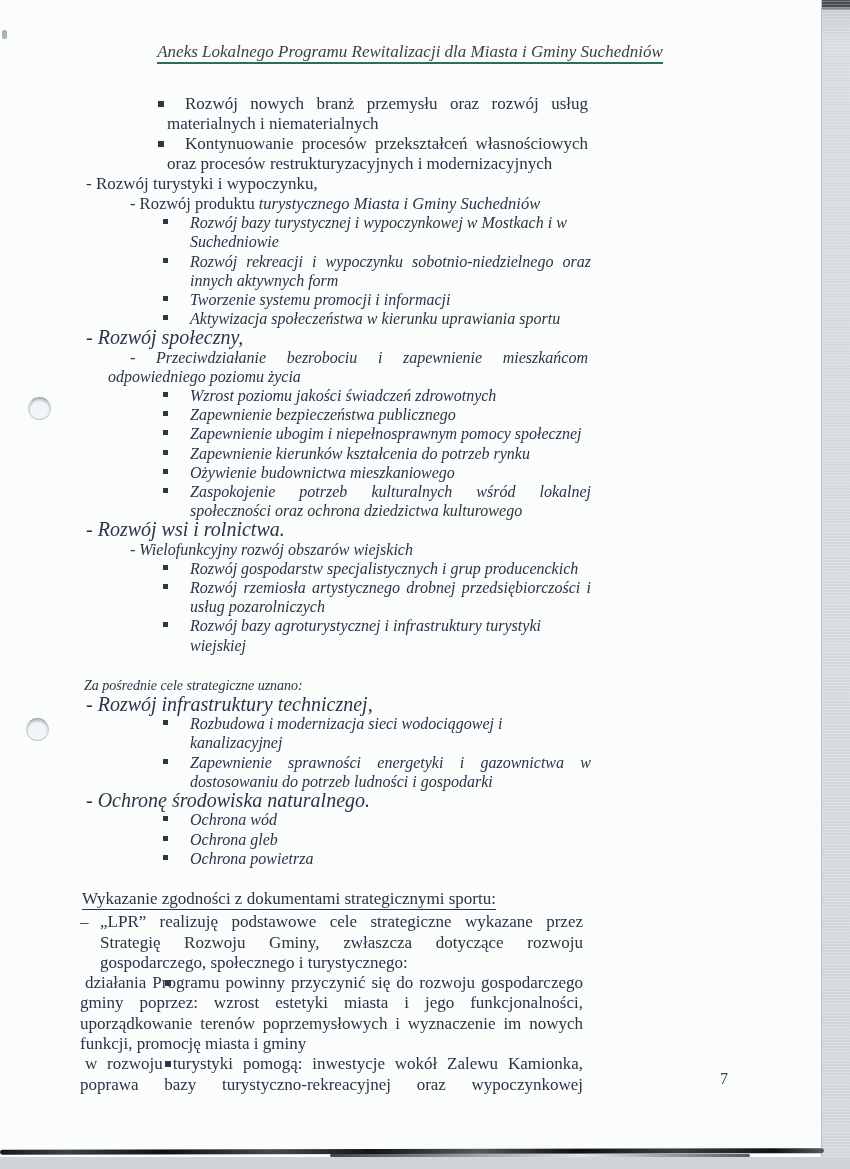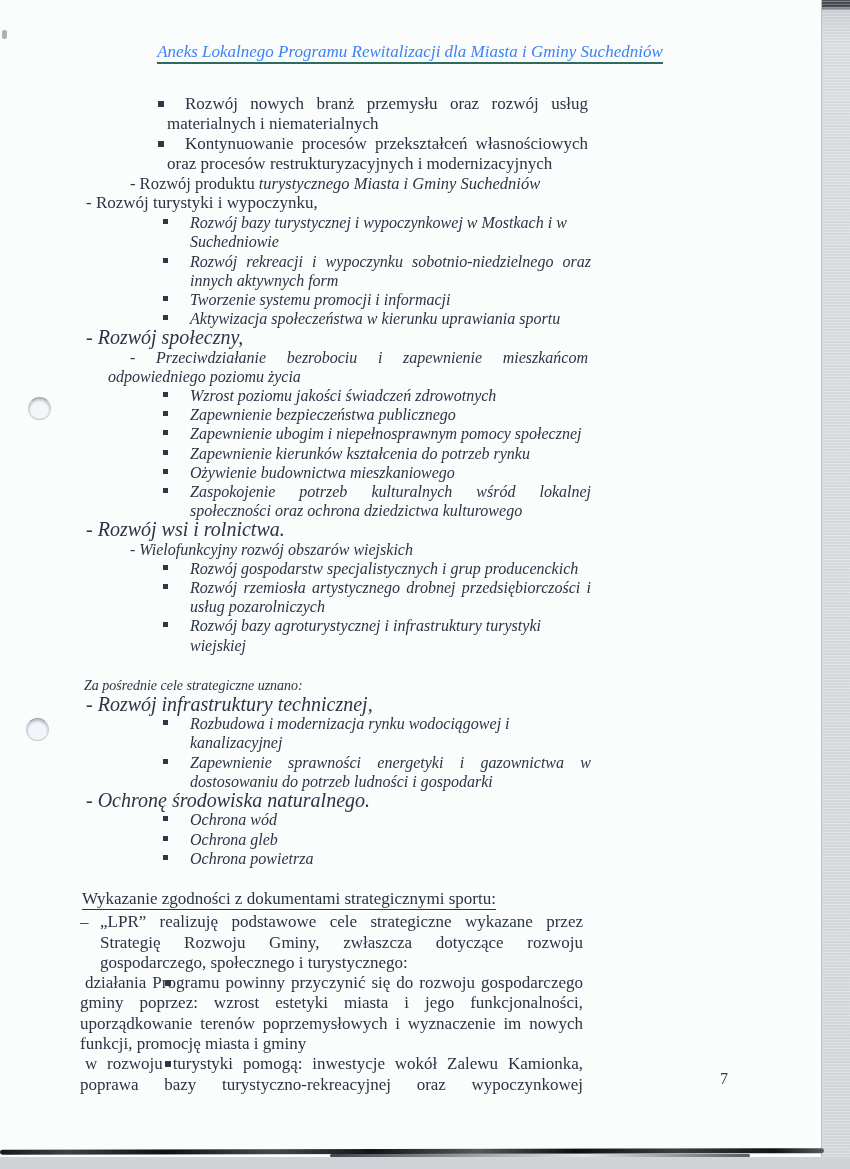--- a/index.html
+++ b/index.html
@@ -5,21 +5,21 @@
   html,body{margin:0;padding:0;}
   body{
     width:850px;height:1169px;position:relative;overflow:hidden;
     background:#fbfcfc;
     font-family:"Liberation Serif","DejaVu Serif",serif;
     color:#2a3445;
   }
   
   .doc-header{
     position:absolute;top:42px;left:0;width:820px;text-align:center;
-    font-style:italic;font-size:17px;color:#3b82f6;
+    font-style:italic;font-size:17px;color:#404040;
   }
   .doc-header span{
     border-bottom:2px solid #2e6b60;padding-bottom:1px;
   }
   
   .content{position:absolute;top:94px;left:0;width:676px;}
   .blk{position:relative;}
   .gap{width:100%;}
   
   .li-intro{padding-left:167px;text-indent:18px;margin-right:88px;
@@ -71,43 +71,43 @@
 </head>
 <body>
 
 <div class="doc-header">
   <span>Aneks Lokalnego Programu Rewitalizacji dla Miasta i Gminy Suchedniów</span>
 </div>
 
 <div class="content">
     <div class="blk li-intro jst"><span class="sq"></span><span>Rozwój nowych branż przemysłu oraz rozwój usług materialnych i&nbsp;niematerialnych</span></div>
     <div class="blk li-intro jst"><span class="sq"></span><span>Kontynuowanie procesów przekształceń własnościowych oraz procesów restrukturyzacyjnych i modernizacyjnych</span></div>
+    <div class="blk d0 rom"><span>- Rozwój turystyki i wypoczynku,</span></div>
     <div class="blk d1 mixed"><span>- Rozwój produktu </span><span class="it2">turystycznego Miasta i Gminy Suchedniów</span></div>
-    <div class="blk d0 rom"><span>- Rozwój turystyki i wypoczynku,</span></div>
     <div class="blk li-it"><span class="sq"></span><span>Rozwój bazy turystycznej i wypoczynkowej w Mostkach i w Suchedniowie</span></div>
     <div class="blk li-it jst"><span class="sq"></span><span>Rozwój rekreacji i wypoczynku sobotnio-niedzielnego oraz innych aktywnych form</span></div>
     <div class="blk li-it"><span class="sq"></span><span>Tworzenie systemu promocji i informacji</span></div>
     <div class="blk li-it"><span class="sq"></span><span>Aktywizacja społeczeństwa w kierunku uprawiania sportu</span></div>
     <div class="blk d0"><span>- Rozwój społeczny,</span></div>
     <div class="blk d1 jst"><span>- Przeciwdziałanie bezrobociu i zapewnienie mieszkańcom odpowiedniego poziomu życia</span></div>
     <div class="blk li-it"><span class="sq"></span><span>Wzrost poziomu jakości świadczeń zdrowotnych</span></div>
     <div class="blk li-it"><span class="sq"></span><span>Zapewnienie bezpieczeństwa publicznego</span></div>
     <div class="blk li-it"><span class="sq"></span><span>Zapewnienie ubogim i niepełnosprawnym pomocy społecznej</span></div>
     <div class="blk li-it"><span class="sq"></span><span>Zapewnienie kierunków kształcenia do potrzeb rynku</span></div>
     <div class="blk li-it"><span class="sq"></span><span>Ożywienie budownictwa mieszkaniowego</span></div>
     <div class="blk li-it jst"><span class="sq"></span><span>Zaspokojenie potrzeb kulturalnych wśród lokalnej społeczności oraz ochrona dziedzictwa kulturowego</span></div>
     <div class="blk d0"><span>- Rozwój wsi i rolnictwa.</span></div>
     <div class="blk d1"><span>- Wielofunkcyjny rozwój obszarów wiejskich</span></div>
     <div class="blk li-it"><span class="sq"></span><span>Rozwój gospodarstw specjalistycznych i grup producenckich</span></div>
     <div class="blk li-it jst"><span class="sq"></span><span>Rozwój rzemiosła artystycznego drobnej przedsiębiorczości i usług pozarolniczych</span></div>
     <div class="blk li-it"><span class="sq"></span><span>Rozwój bazy agroturystycznej i infrastruktury turystyki wiejskiej</span></div>
     <div class="blk gap" style="height: 21px;"></div>
     <div class="blk p0"><span>Za pośrednie cele strategiczne uznano:</span></div>
     <div class="blk d0"><span>- Rozwój infrastruktury technicznej,</span></div>
-    <div class="blk li-it"><span class="sq"></span><span>Rozbudowa i modernizacja rynku wodociągowej i kanalizacyjnej</span></div>
+    <div class="blk li-it"><span class="sq"></span><span>Rozbudowa i modernizacja sieci wodociągowej i kanalizacyjnej</span></div>
     <div class="blk li-it jst"><span class="sq"></span><span>Zapewnienie sprawności energetyki i gazownictwa w dostosowaniu do potrzeb ludności i gospodarki</span></div>
     <div class="blk d0"><span>- Ochronę środowiska naturalnego.</span></div>
     <div class="blk li-it"><span class="sq"></span><span>Ochrona wód</span></div>
     <div class="blk li-it"><span class="sq"></span><span>Ochrona gleb</span></div>
     <div class="blk li-it"><span class="sq"></span><span>Ochrona powietrza</span></div>
     <div class="blk gap" style="height: 21px;"></div>
     <div class="blk hd"><span>Wykazanie zgodności z dokumentami strategicznymi sportu:</span></div>
     <div class="blk gap" style="height: 3px;"></div>
     <div class="blk di jst"><span class="dash">–</span><span>„LPR” realizuję podstawowe cele strategiczne wykazane przez Strategię Rozwoju Gminy, zwłaszcza dotyczące rozwoju gospodarczego, społecznego i&nbsp;turystycznego:</span></div>
     <div class="blk li-b jst"><span class="sq"></span><span>działania Programu powinny przyczynić się do rozwoju gospodarczego gminy poprzez: wzrost estetyki miasta i jego funkcjonalności, uporządkowanie terenów poprzemysłowych i wyznaczenie im nowych funkcji, promocję miasta i gminy</span></div>

